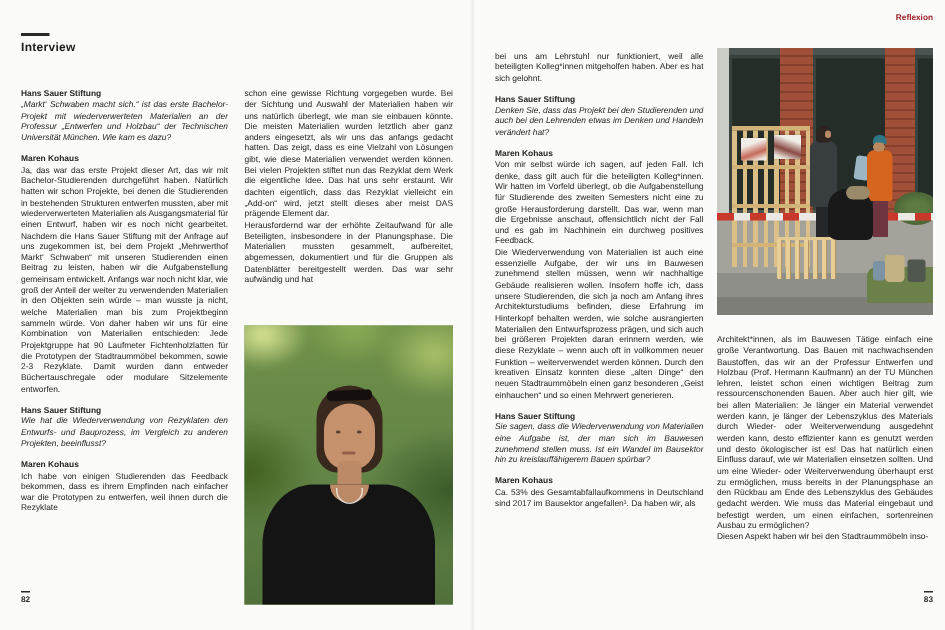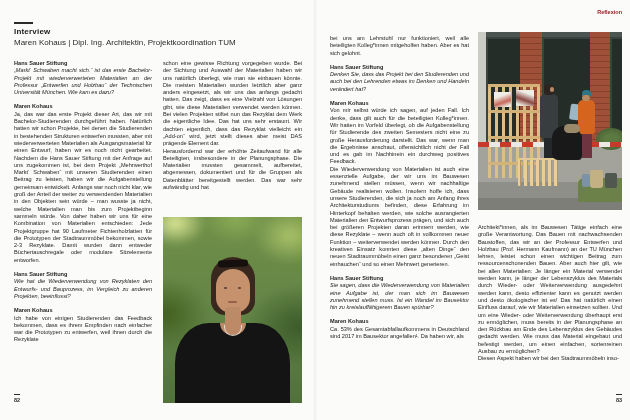--- a/index.html
+++ b/index.html
@@ -120,21 +120,20 @@
   .scene .bag-3 { position:absolute; left:104px; top:142px; width:8px; height:13px; background:#7b93a2; border-radius:2px; }
 </style>
 </head>
 <body>
 
 <div class="spread">
 
   <div class="page page-left">
     <div class="kicker-rule"></div>
     <div class="kicker">Interview</div>
-    <div class="byline">Maren Kohaus | Dipl. Ing. Architektin, Projektkoordination TUM</div>
 
     <div class="col col-l1">
       <p class="speaker">Hans Sauer Stiftung</p>
       <p class="question">„Markt‘ Schwaben macht sich.“ ist das erste Bachelor-Projekt mit wiederverwerteten Materialien an der Professur „Entwerfen und Holzbau“ der Technischen Universität München. Wie kam es dazu?</p>
       <p class="speaker gap">Maren Kohaus</p>
       <p class="answer">Ja, das war das erste Projekt dieser Art, das wir mit Bachelor-Studierenden durchgeführt haben. Natürlich hatten wir schon Projekte, bei denen die Studierenden in bestehenden Strukturen entwerfen mussten, aber mit wiederverwerteten Materialien als Ausgangsmaterial für einen Entwurf, haben wir es noch nicht gearbeitet. Nachdem die Hans Sauer Stiftung mit der Anfrage auf uns zugekommen ist, bei dem Projekt „Mehrwerthof Markt‘ Schwaben“ mit unseren Studierenden einen Beitrag zu leisten, haben wir die Aufgabenstellung gemeinsam entwickelt. Anfangs war noch nicht klar, wie groß der Anteil der weiter zu verwendenden Materialien in den Objekten sein würde – man wusste ja nicht, welche Materialien man bis zum Projektbeginn sammeln würde. Von daher haben wir uns für eine Kombination von Materialien entschieden: Jede Projektgruppe hat 90 Laufmeter Fichtenholzlatten für die Prototypen der Stadtraummöbel bekommen, sowie 2-3 Rezyklate. Damit wurden dann entweder Büchertauschregale oder modulare Sitzelemente entworfen.</p>
       <p class="speaker gap">Hans Sauer Stiftung</p>
       <p class="question">Wie hat die Wiederverwendung von Rezyklaten den Entwurfs- und Bauprozess, im Vergleich zu anderen Projekten, beeinflusst?</p>
       <p class="speaker gap">Maren Kohaus</p>
       <p class="answer">Ich habe von einigen Studierenden das Feedback bekommen, dass es ihrem Empfinden nach einfacher war die Prototypen zu entwerfen, weil ihnen durch die Rezyklate</p>

